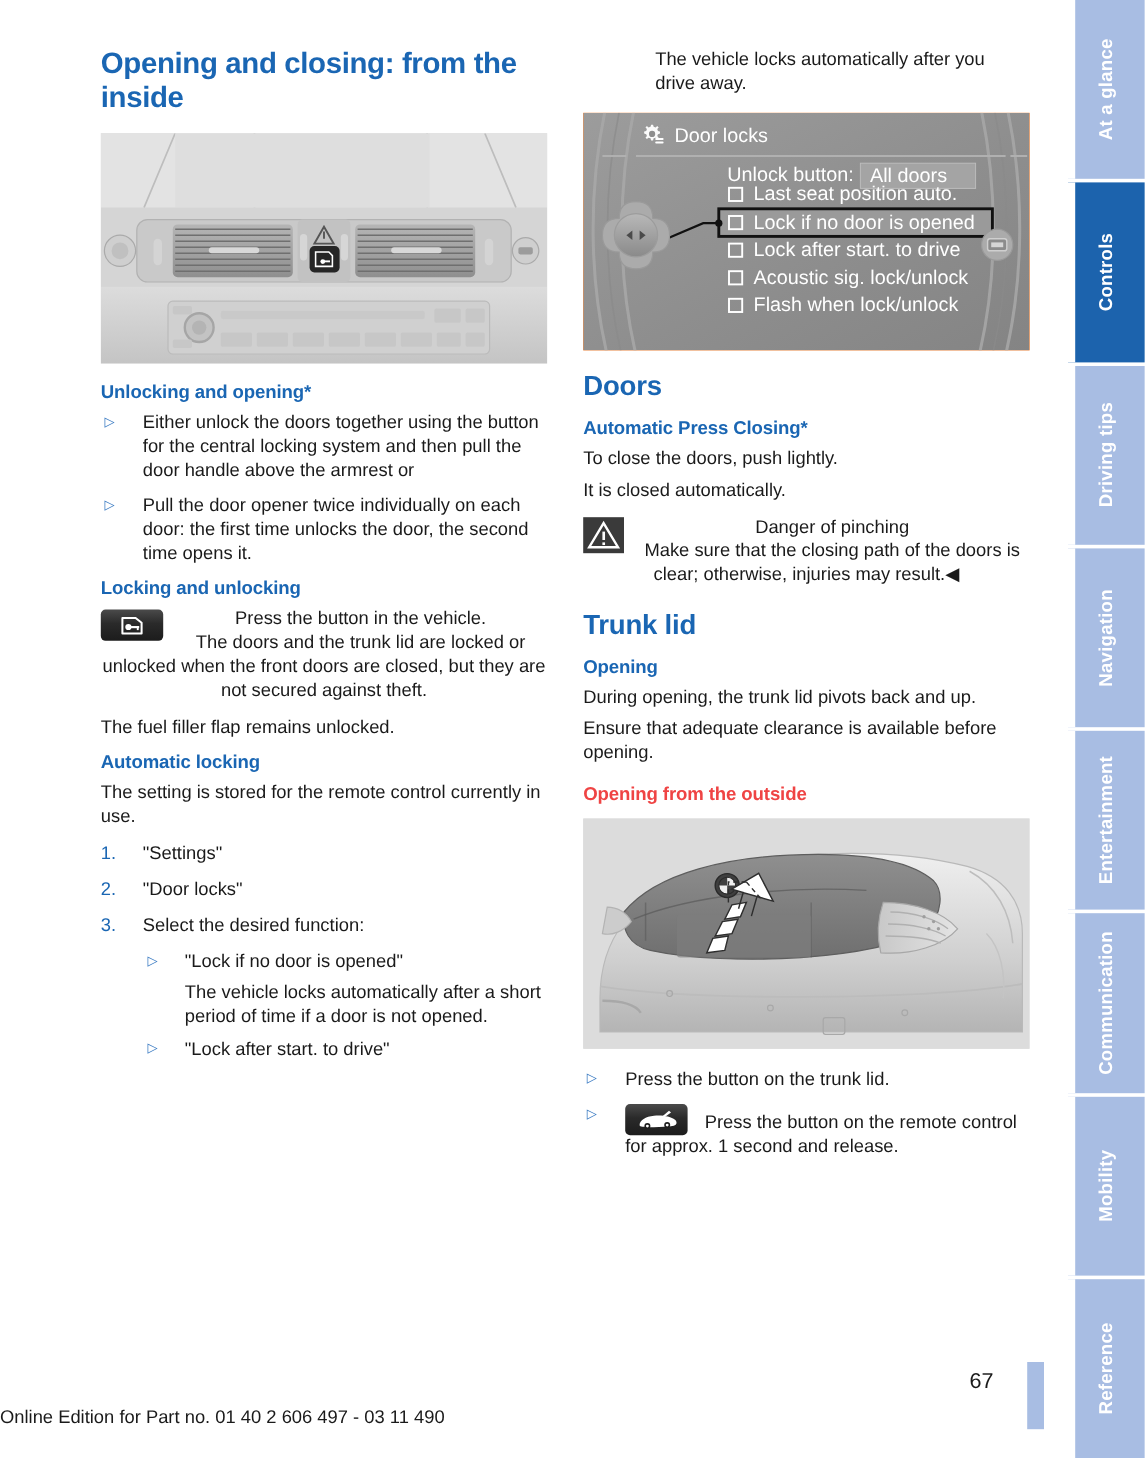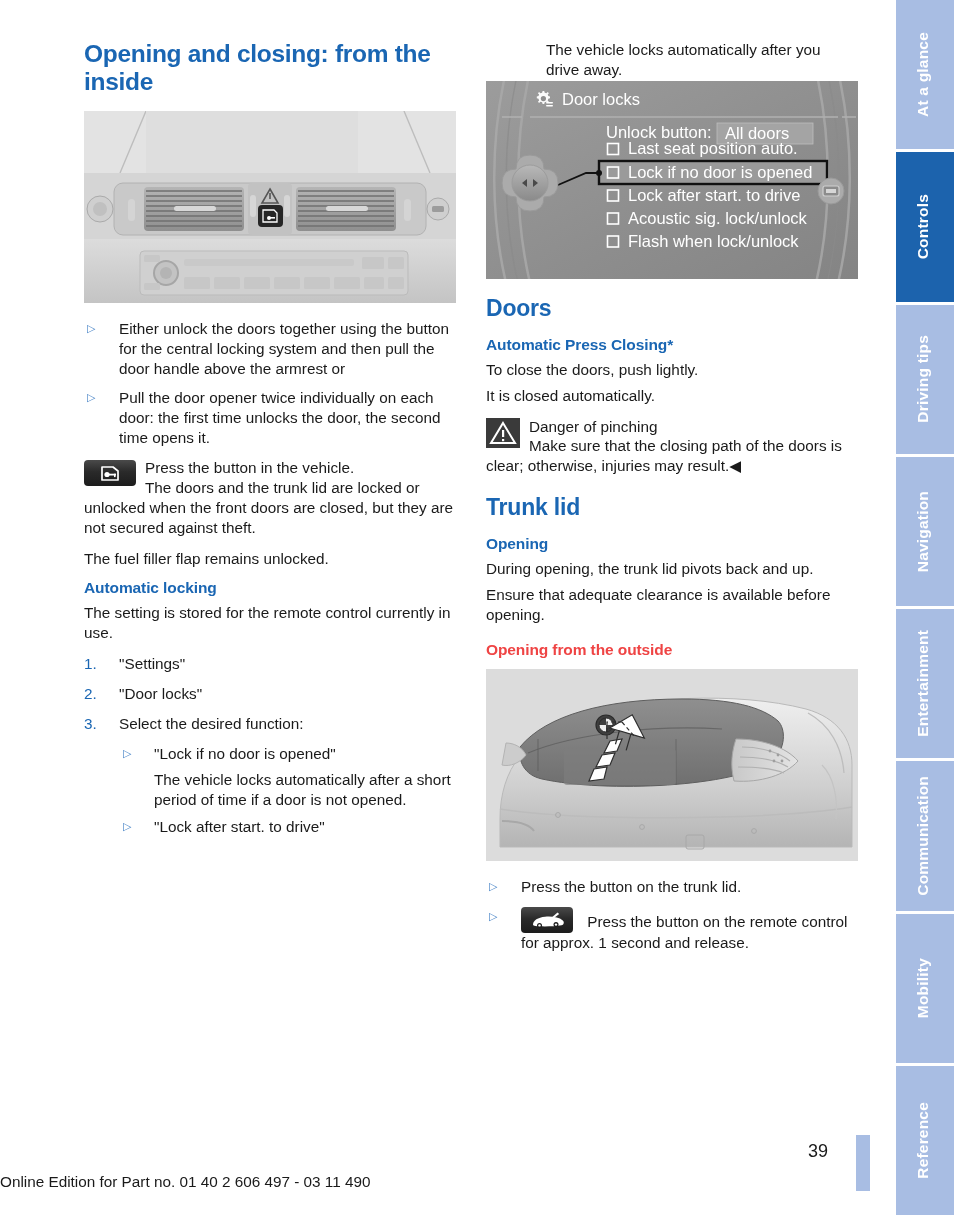--- a/index.html
+++ b/index.html
@@ -135,21 +135,21 @@
   .badge svg { position:absolute; left:0; top:0; width:52px; height:26px; }
 
   .warnbadge {
     display:inline-block; vertical-align:-7px;
     width: 34px; height: 30px; background: #3a3a3a; position: relative;
     margin-right: 9px;
   }
   .warnbadge svg { position:absolute; left:0; top:0; width:34px; height:30px; }
 
   
-  .note { font-size: 15.3px; line-height: 1.30; margin: 0 0 11px 0; }
+  .note { font-size: 15.3px; line-height: 1.30; margin: 0 0 11px 0; text-align: center; }
   .note .badge-float { float: left; margin: 2px 9px 0 0; }
   .note .warn-float  { float: left; margin: 1px 9px 0 0; }
   .note::after { content:""; display:block; clear:both; }
   .note .ln { display:block; }
 
   
   .figure { width: 372px; margin: 0 0 16px 0; position: relative; }
 
   
   #fig-dash { height: 192px; overflow:hidden; background:#d9d9d9; }
@@ -274,31 +274,33 @@
             <rect x="220" y="166" width="26" height="12" rx="1.5"></rect>
             <rect x="250" y="166" width="26" height="12" rx="1.5"></rect>
             <rect x="280" y="166" width="20" height="12" rx="1.5"></rect>
             <rect x="278" y="146" width="22" height="12" rx="1.5"></rect>
             <rect x="304" y="146" width="16" height="12" rx="1.5"></rect>
             <rect x="304" y="166" width="16" height="12" rx="1.5"></rect>
           </g>
         </svg>
       </div>
 
+      <h3 class="sub">Unlocking and opening*</h3>
       <ul class="tri">
         <li>
           <span class="marker">▷</span>
           <span>Either unlock the doors together using the button for the central locking system and then pull the door handle above the armrest or</span>
         </li>
         <li>
           <span class="marker">▷</span>
           <span>Pull the door opener twice individually on each door: the first time unlocks the door, the second time opens it.</span>
         </li>
       </ul>
 
+      <h3 class="sub">Locking and unlocking</h3>
       <div class="note">
         <span class="badge badge-float">
           <svg viewBox="0 0 52 26" aria-hidden="true">
             <g fill="none" stroke="#ffffff" stroke-width="1.7" stroke-linejoin="round">
               <path d="M18 7 h11 l5 4 v9 h-16 z"></path>
             </g>
             <circle cx="23" cy="14.5" r="2.6" fill="#ffffff"></circle>
             <rect x="25" y="13.7" width="7" height="1.8" fill="#ffffff"></rect>
             <rect x="30" y="13.7" width="1.6" height="3.4" fill="#ffffff"></rect>
           </svg>
@@ -335,21 +337,21 @@
         <li>
           <span class="marker">▷</span>
           <span>"Lock after start. to drive"</span>
         </li>
       </ul>
 
     </div>
 
     <div class="col" id="col-right">
 
-      <p class="body indent" style="margin-bottom:1px;">The vehicle locks automatically after you drive away.</p>
+      <p class="body indent" style="margin-bottom:14px;">The vehicle locks automatically after you drive away.</p>
 
       <div class="figure" id="fig-idrive">
         <svg width="372" height="198" viewBox="0 0 372 198" aria-hidden="true">
           <defs>
             <linearGradient id="scrBg" x1="0" y1="0" x2="1" y2="1">
               <stop offset="0%" stop-color="#9c9c9c"></stop>
                 <stop offset="55%" stop-color="#8e8e8e"></stop>
                 <stop offset="100%" stop-color="#848484"></stop>
             </linearGradient>
             <linearGradient id="knobG" x1="0" y1="0" x2="0" y2="1">
@@ -539,21 +541,21 @@
             </svg>
           </span>
           <span>Press the button on the remote control for approx. 1 second and release.</span>
         </li>
       </ul>
 
     </div>
   </div>
 
   <div id="footer">
-    <div id="pagenum">39</div>
+    <div id="pagenum">67</div>
     <div id="pagemark"></div>
     <div id="edition">Online Edition for Part no. 01 40 2 606 497 - 03 11 490</div>
   </div>
 
   <div id="sidebar">
     <div class="tab">
       <span class="tab-label">At a glance</span>
     </div>
     <div class="tab active">
       <span class="tab-label">Controls</span>

